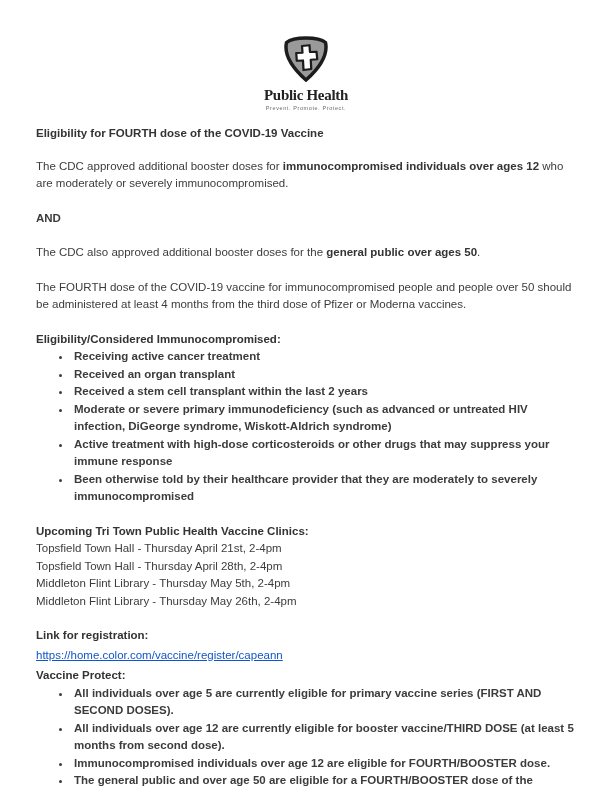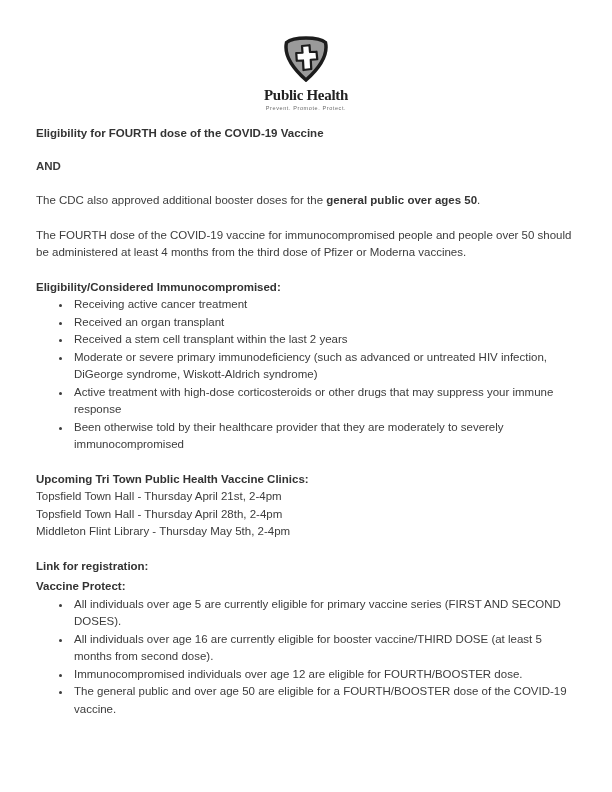--- a/index.html
+++ b/index.html
@@ -48,20 +48,21 @@
   .section-heading {
     font-weight: bold;
     font-size: 11.5px;
     line-height: 17.5px;
     color: #333333;
   }
   ul.bullet-list {
     margin: 0 0 17px 0;
     padding-left: 36px;
     list-style: disc outside;
+    font-weight: bold;
   }
   ul.bullet-list li {
     font-size: 11.5px;
     line-height: 17.5px;
     padding-left: 2px;
   }
   .clinic-lines { margin-bottom: 17px; }
   .reg-link {
     display: inline-block;
     color: #1155cc;
@@ -83,20 +84,21 @@
         <path d="M52 4 C 69 4 85 8 91 13 C 94.5 29 89 55 52 88 C 15 55 9.5 29 13 13 C 19 8 35 4 52 4 Z" fill="#9a9a9a" stroke="#1c1c1c" stroke-width="7"></path>
         <path d="M44 20 L 59 18.5 L 60 32 L 73 31.5 L 74.5 46.5 L 61.5 47.5 L 62.5 66 L 47 68 L 46 49 L 33.5 49.5 L 32.5 34 L 45 33.5 Z" fill="#ffffff" stroke="#1c1c1c" stroke-width="4.5" stroke-linejoin="round"></path>
       </svg>
     </span>
     <div class="logo-name">Public Health</div>
     <div class="logo-tagline">Prevent. Promote. Protect.</div>
   </div>
 
   <div class="doc-title">Eligibility for FOURTH dose of the COVID-19 Vaccine</div>
 
+  <p class="para"><span>The CDC approved additional booster doses for </span><span class="bold">immunocompromised individuals over ages 12</span><span> who are moderately or severely immunocompromised.</span></p>
 
   <p class="connector">AND</p>
 
   <p class="para"><span>The CDC also approved additional booster doses for the </span><span class="bold">general public over ages 50</span><span>.</span></p>
 
   <p class="para">The FOURTH dose of the COVID-19 vaccine for immunocompromised people and people over 50 should be administered at least 4 months from the third dose of Pfizer or Moderna vaccines.</p>
 
   <div class="section-heading">Eligibility/Considered Immunocompromised:</div>
   <ul class="bullet-list">
     <li>Receiving active cancer treatment</li>
@@ -105,28 +107,30 @@
     <li>Moderate or severe primary immunodeficiency (such as advanced or untreated HIV infection, DiGeorge syndrome, Wiskott-Aldrich syndrome)</li>
     <li>Active treatment with high-dose corticosteroids or other drugs that may suppress your immune response</li>
     <li>Been otherwise told by their healthcare provider that they are moderately to severely immunocompromised</li>
   </ul>
 
   <div class="section-heading">Upcoming Tri Town Public Health Vaccine Clinics:</div>
   <div class="clinic-lines">
     <div class="line">Topsfield Town Hall - Thursday April 21st, 2-4pm</div>
     <div class="line">Topsfield Town Hall - Thursday April 28th, 2-4pm</div>
     <div class="line">Middleton Flint Library - Thursday May 5th, 2-4pm</div>
+    <div class="line">Middleton Flint Library - Thursday May 26th, 2-4pm</div>
   </div>
 
   <div class="reg-block">
     <div class="section-heading">Link for registration:</div>
+    <a class="reg-link">https://home.color.com/vaccine/register/capeann</a>
   </div>
 
   <div class="section-heading">Vaccine Protect:</div>
   <ul class="bullet-list">
     <li>All individuals over age 5 are currently eligible for primary vaccine series (FIRST AND SECOND DOSES).</li>
-    <li>All individuals over age 16 are currently eligible for booster vaccine/THIRD DOSE (at least 5 months from second dose).</li>
+    <li>All individuals over age 12 are currently eligible for booster vaccine/THIRD DOSE (at least 5 months from second dose).</li>
     <li>Immunocompromised individuals over age 12 are eligible for FOURTH/BOOSTER dose.</li>
     <li>The general public and over age 50 are eligible for a FOURTH/BOOSTER dose of the COVID-19 vaccine.</li>
 
   </ul>
 
 </div>
 
 </body></html>

